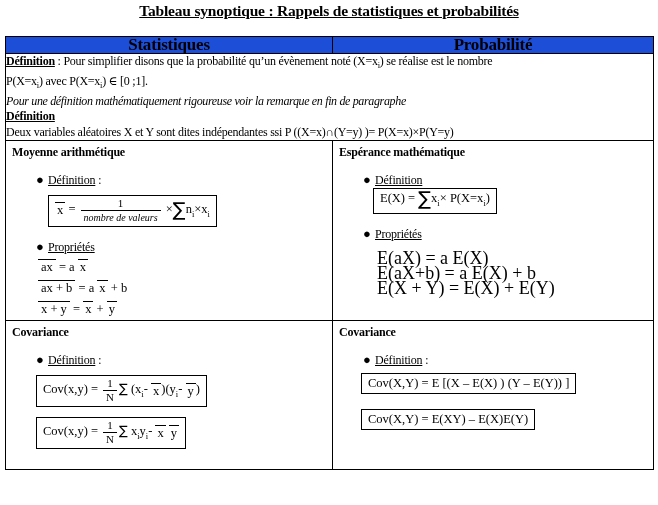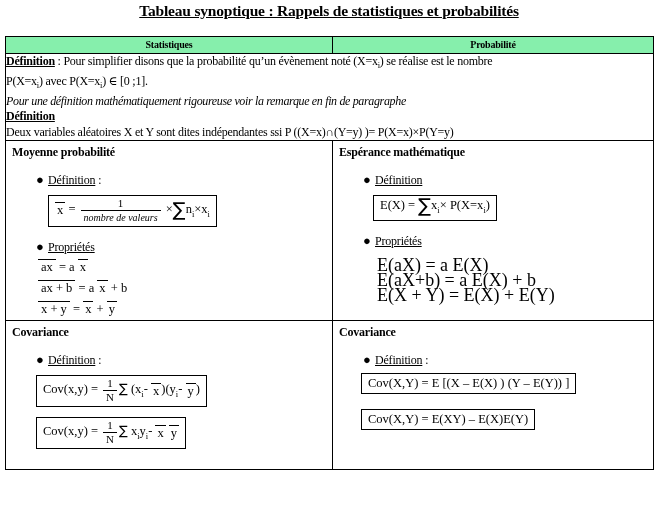--- a/index.html
+++ b/index.html
@@ -46,24 +46,24 @@
   }
   .tbl td, .tbl th {
     border: 1px solid #000000;
     vertical-align: top;
     padding: 0;
   }
   .col-left  { width: 327px; }
   .col-right { width: 321px; }
 
   .hdr {
-    background: #86efac;
+    background: #1d4ed8;
     text-align: center;
     font-weight: bold;
-    font-size: 10px;
+    font-size: 17px;
     height: 16px;
     line-height: 16px;
     letter-spacing: -0.2px;
   }
 
   .defcell {
     padding: 2px 4px 3px 4px;
     line-height: 15.5px;
     font-size: 12px;
     letter-spacing: -0.25px;
@@ -103,21 +103,21 @@
   .fbox {
     display: inline-block;
     border: 1px solid #000000;
     padding: 2px 6px 3px 6px;
     background: #ffffff;
     font-size: 12.5px;
     white-space: nowrap;
     line-height: 14px;
   }
   .fwrap { padding-left: 42px; margin-top: 7px; }
-  .fwrap-r { padding-left: 40px; margin-top: 7px; }
+  .fwrap-r { padding-left: 40px; }
 
   
   .plainlist {
     padding-left: 44px;
     margin-top: 9px;
     font-size: 18px;
     line-height: 15px;
     white-space: nowrap;
   }
   .plainlist-l {
@@ -204,21 +204,21 @@
           </div>
           <div class="line it">Pour une définition mathématiquement rigoureuse voir la remarque en fin de paragraphe</div>
           <div class="line b u">Définition</div>
           <div class="line">Deux variables aléatoires X et Y sont dites indépendantes ssi P ((X=x)∩(Y=y) )= P(X=x)×P(Y=y)</div>
         </td>
       </tr>
 
       <tr>
 
         <td class="bodycell">
-          <div class="secthead">Moyenne probabilité</div>
+          <div class="secthead">Moyenne arithmétique</div>
 
           <div class="bullet-row">
             <span class="bullet-dot">●</span>
             <span><span class="bullet-label">Définition</span><span class="bullet-colon"> :</span></span>
           </div>
 
           <div class="fwrap">
             <span class="fbox">
               <span class="ovl">x</span>
               <span>=</span>

